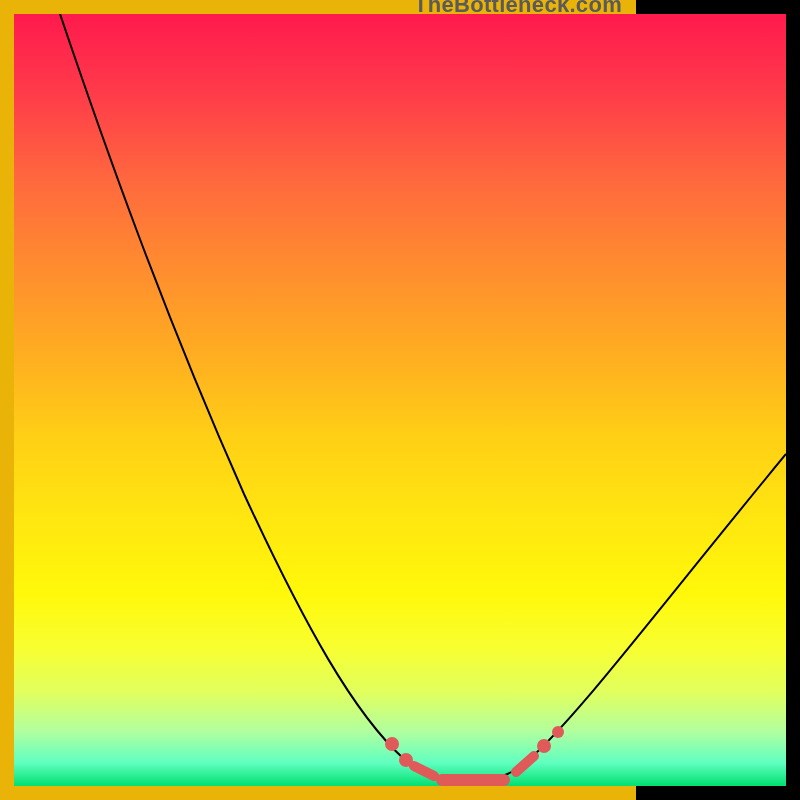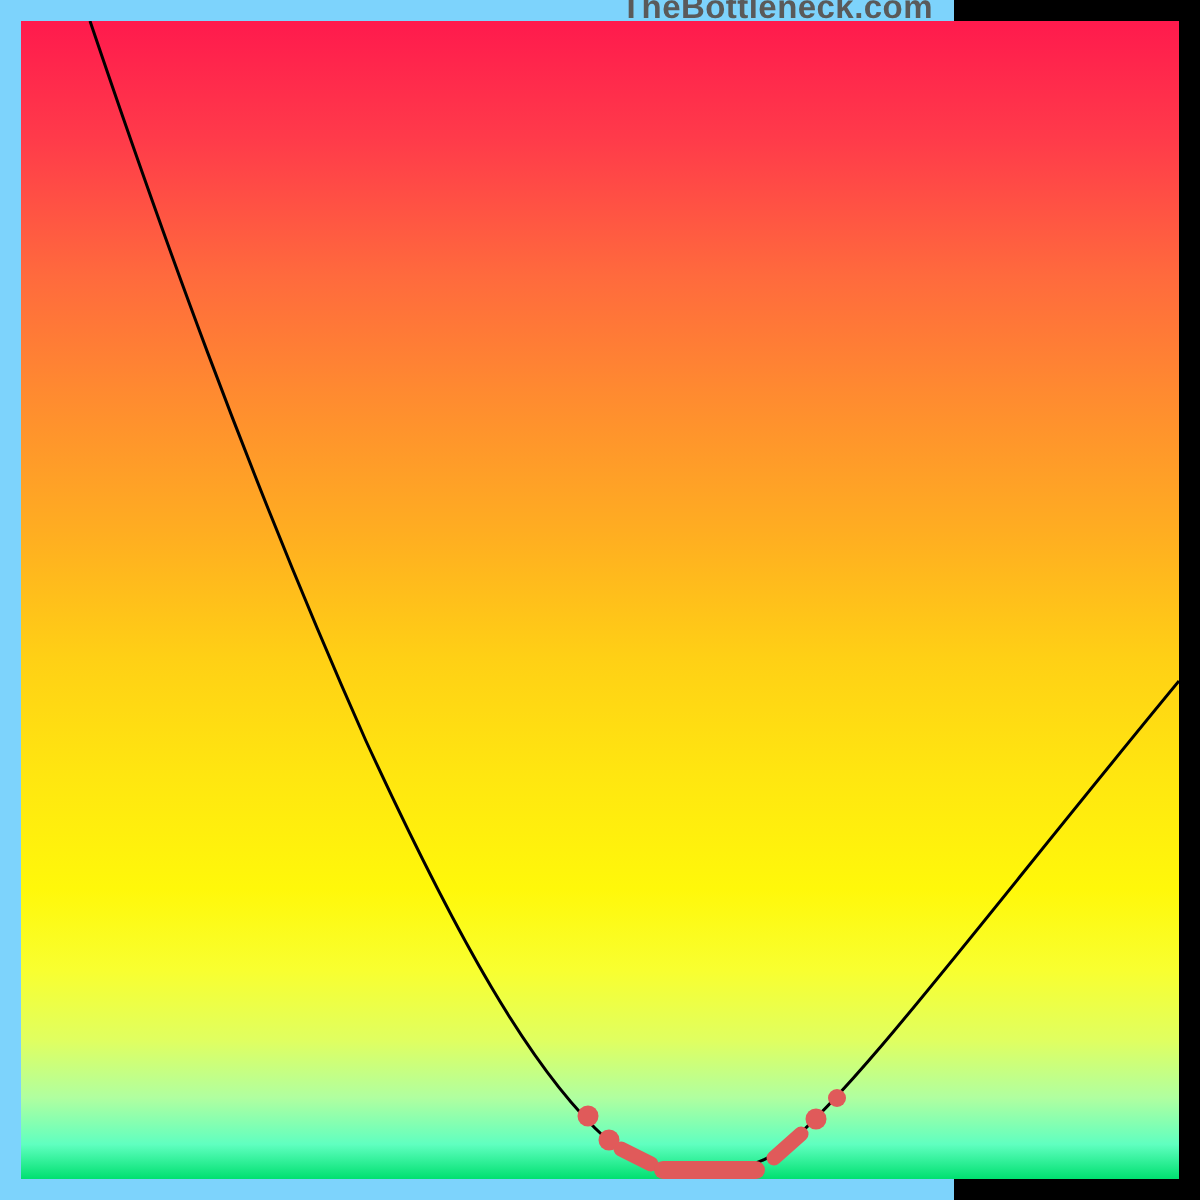--- a/index.html
+++ b/index.html
@@ -1,21 +1,21 @@
 <!DOCTYPE html>
 <html><head>
 <meta charset="utf-8">
 <style>
   * { margin: 0; padding: 0; box-sizing: border-box; }
   html, body { width: 800px; height: 800px; overflow: hidden; background: #000; }
   .frame {
     position: relative;
     width: 636px;
     height: 800px;
-    background: #7dd3fc;
+    background: #eab308;
   }
   .plot-area {
     position: absolute;
     left: 14px;
     top: 14px;
     width: 772px;
     height: 772px;
     background: linear-gradient(to bottom,
       #ff1a4d 0%,
       #ff3a4a 10%,

